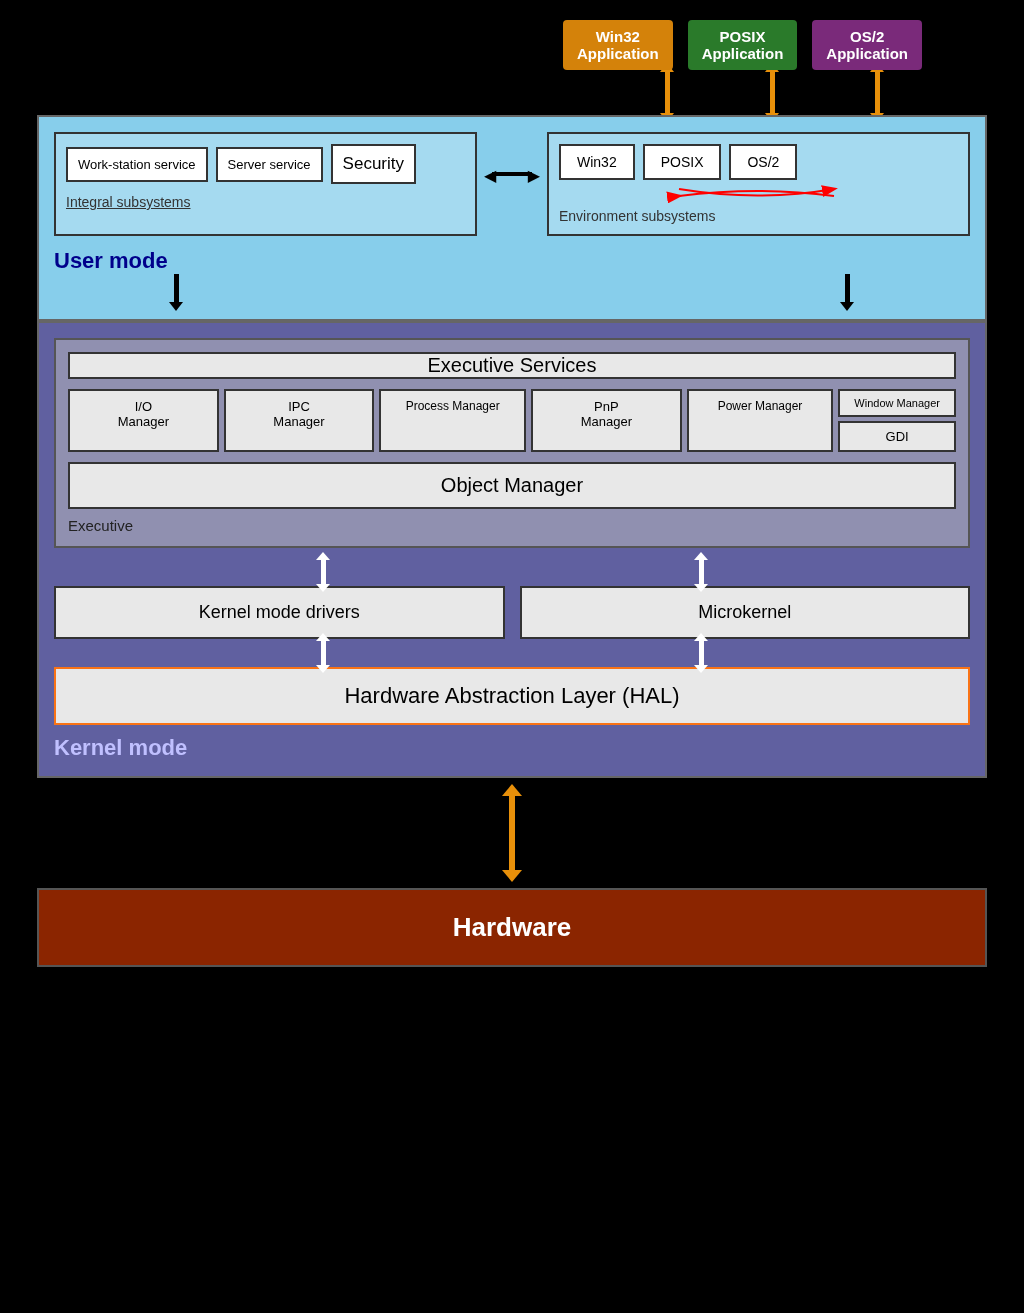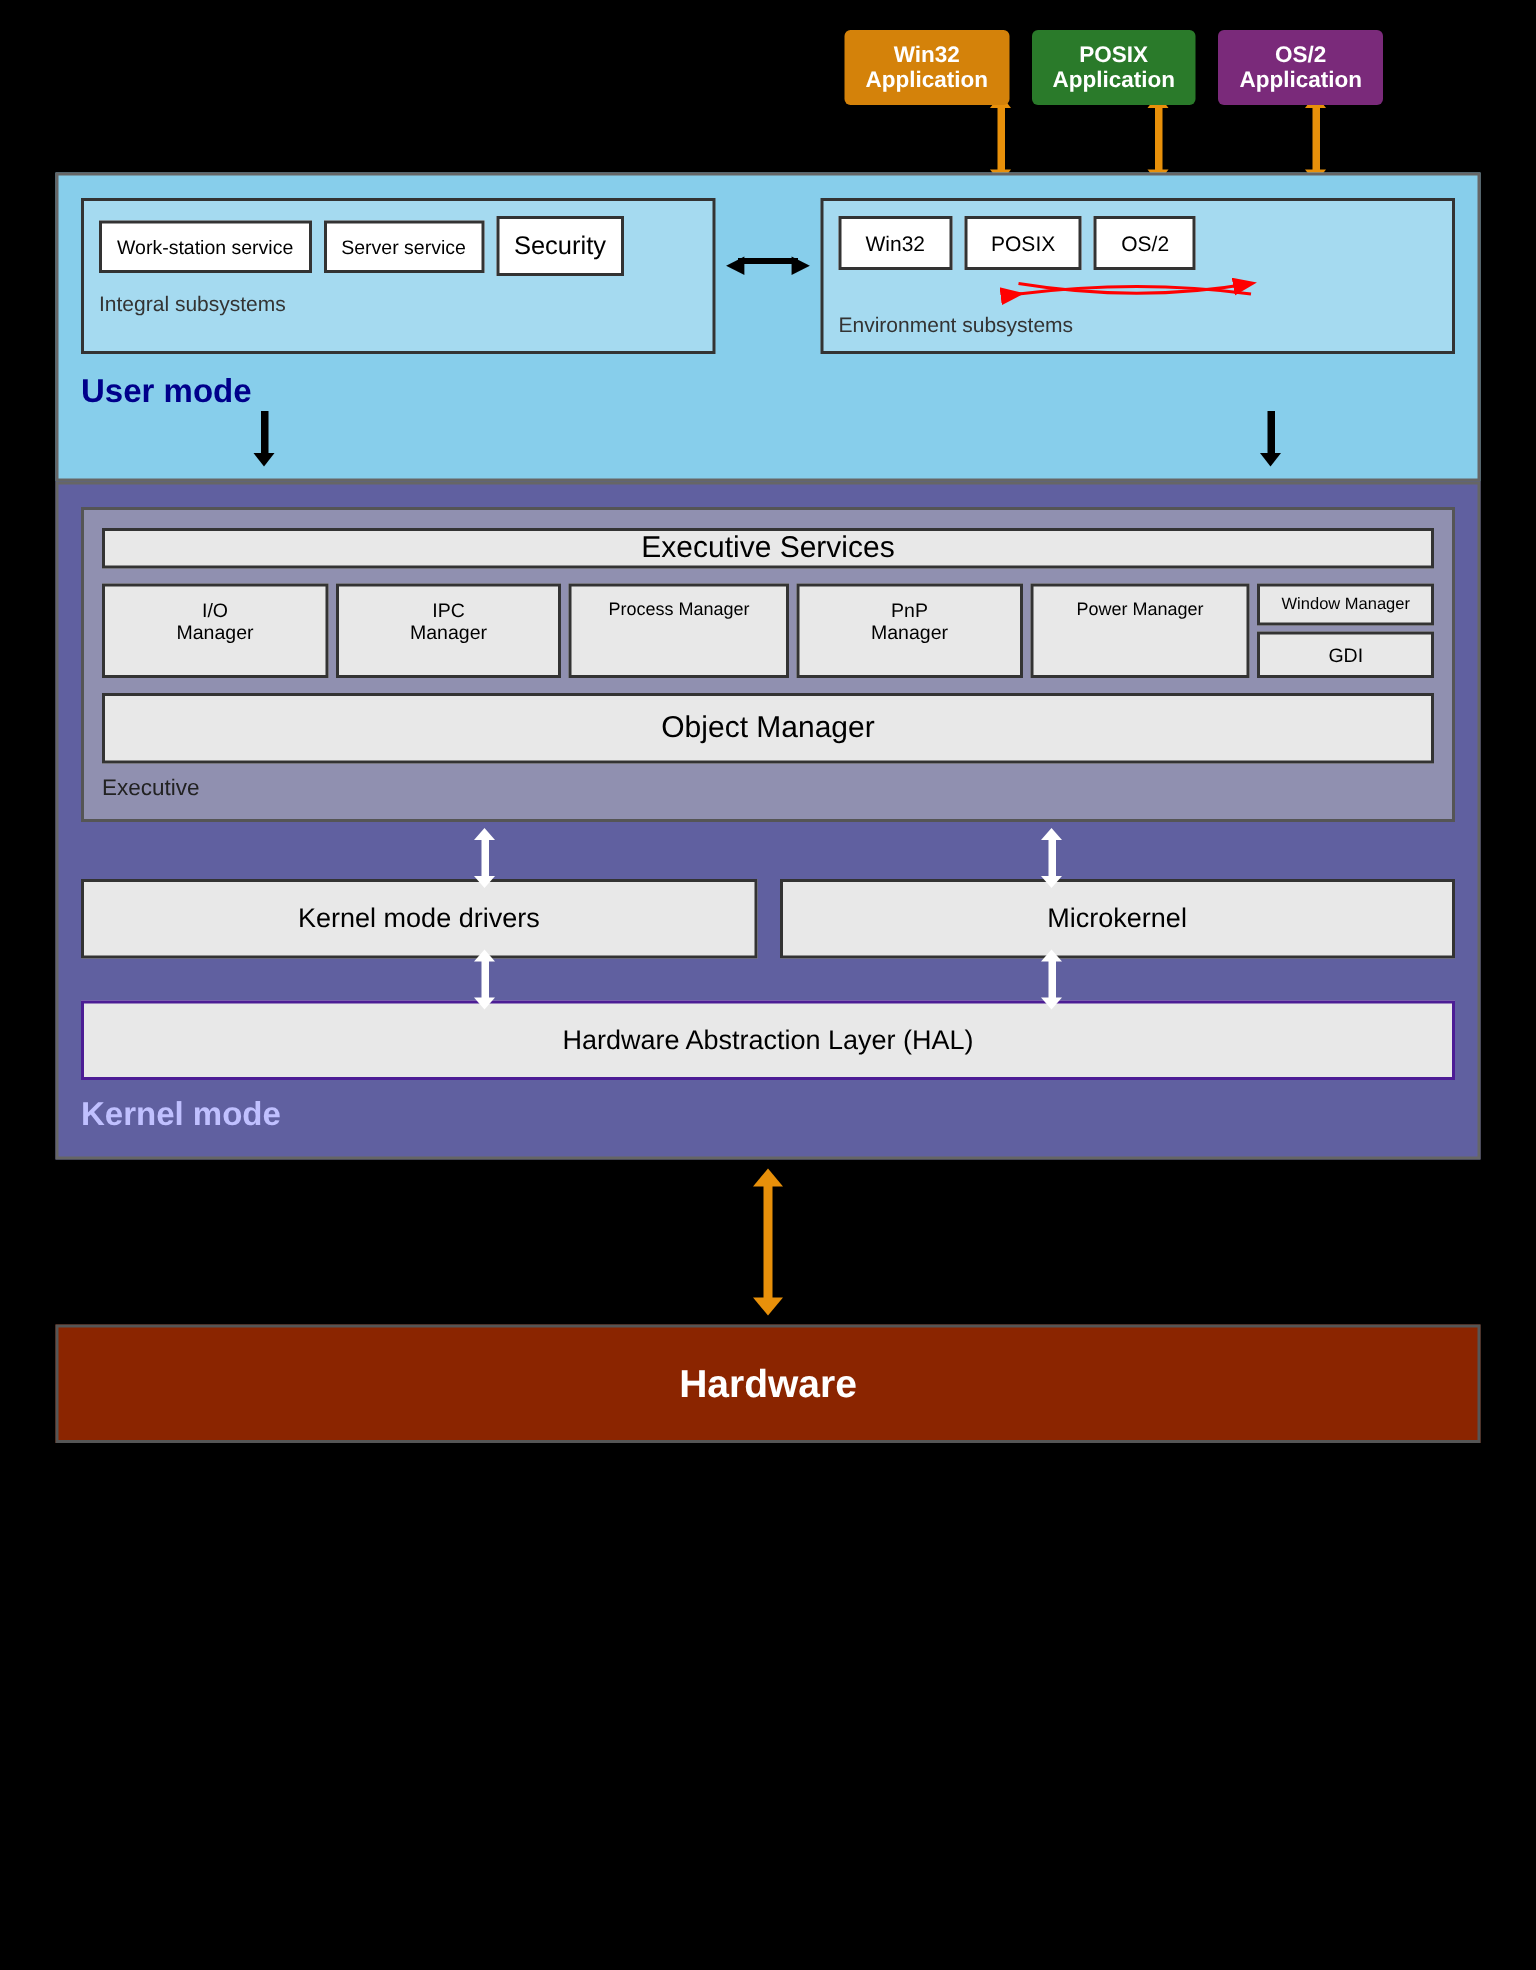--- a/index.html
+++ b/index.html
@@ -114,21 +114,21 @@
             <div style="border:2px solid #333; background:#fff; padding:8px 10px; font-size:13px; text-align:center;">
               <span>Work-station service</span>
             </div>
             <div style="border:2px solid #333; background:#fff; padding:8px 10px; font-size:13px; text-align:center;">
               <span>Server service</span>
             </div>
             <div style="border:2px solid #333; background:#fff; padding:8px 10px; font-size:17px; text-align:center;">
               <span>Security</span>
             </div>
           </div>
-          <div style="font-size:14px; color:#333; margin-top:10px;">Integral subsystems</div>
+          <div style="font-size:14px; color:#333; margin-top:10px;text-decoration:underline;">Integral subsystems</div>
         </div>
 
         <div style="display:flex; align-items:center; padding-bottom:20px;">
           <div style="position:relative; width:40px; height:4px; background:#000;">
             <div style="position:absolute;left:-8px;top:-6px;font-size:16px;color:#000;">◀</div>
             <div style="position:absolute;right:-8px;top:-6px;font-size:16px;color:#000;">▶</div>
           </div>
         </div>
 
         <div style="flex:1; border:2px solid #333; background:rgba(255,255,255,0.25); padding:10px;">
@@ -244,21 +244,21 @@
         <div style="width:5px; height:100%; background:#fff; position:relative;">
           <div style="position:absolute;top:-6px;left:-5px;border-left:7px solid transparent;border-right:7px solid transparent;border-bottom:8px solid #fff;"></div>
           <div style="position:absolute;bottom:-6px;left:-5px;border-left:7px solid transparent;border-right:7px solid transparent;border-top:8px solid #fff;"></div>
         </div>
         <div style="width:5px; height:100%; background:#fff; position:relative;">
           <div style="position:absolute;top:-6px;left:-5px;border-left:7px solid transparent;border-right:7px solid transparent;border-bottom:8px solid #fff;"></div>
           <div style="position:absolute;bottom:-6px;left:-5px;border-left:7px solid transparent;border-right:7px solid transparent;border-top:8px solid #fff;"></div>
         </div>
       </div>
 
-      <div style="border:2px solid #4c1d95; background:#e8e8e8; padding:14px 20px; font-size:18px; text-align:center;">
+      <div style="border:2px solid #f97316; background:#e8e8e8; padding:14px 20px; font-size:22px; text-align:center;">
         <span>Hardware Abstraction Layer (HAL)</span>
       </div>
 
       <div style="font-size:22px; font-weight:bold; color:#c0c0ff; margin-top:10px;">Kernel mode</div>
     </div>
 
     <div style="display:flex; justify-content:center; background:#000; padding:15px 0;">
       <div style="width:6px; height:80px; background:#e8900a; position:relative;">
         <div style="position:absolute;top:-9px;left:-7px;border-left:10px solid transparent;border-right:10px solid transparent;border-bottom:12px solid #e8900a;"></div>
         <div style="position:absolute;bottom:-9px;left:-7px;border-left:10px solid transparent;border-right:10px solid transparent;border-top:12px solid #e8900a;"></div>

